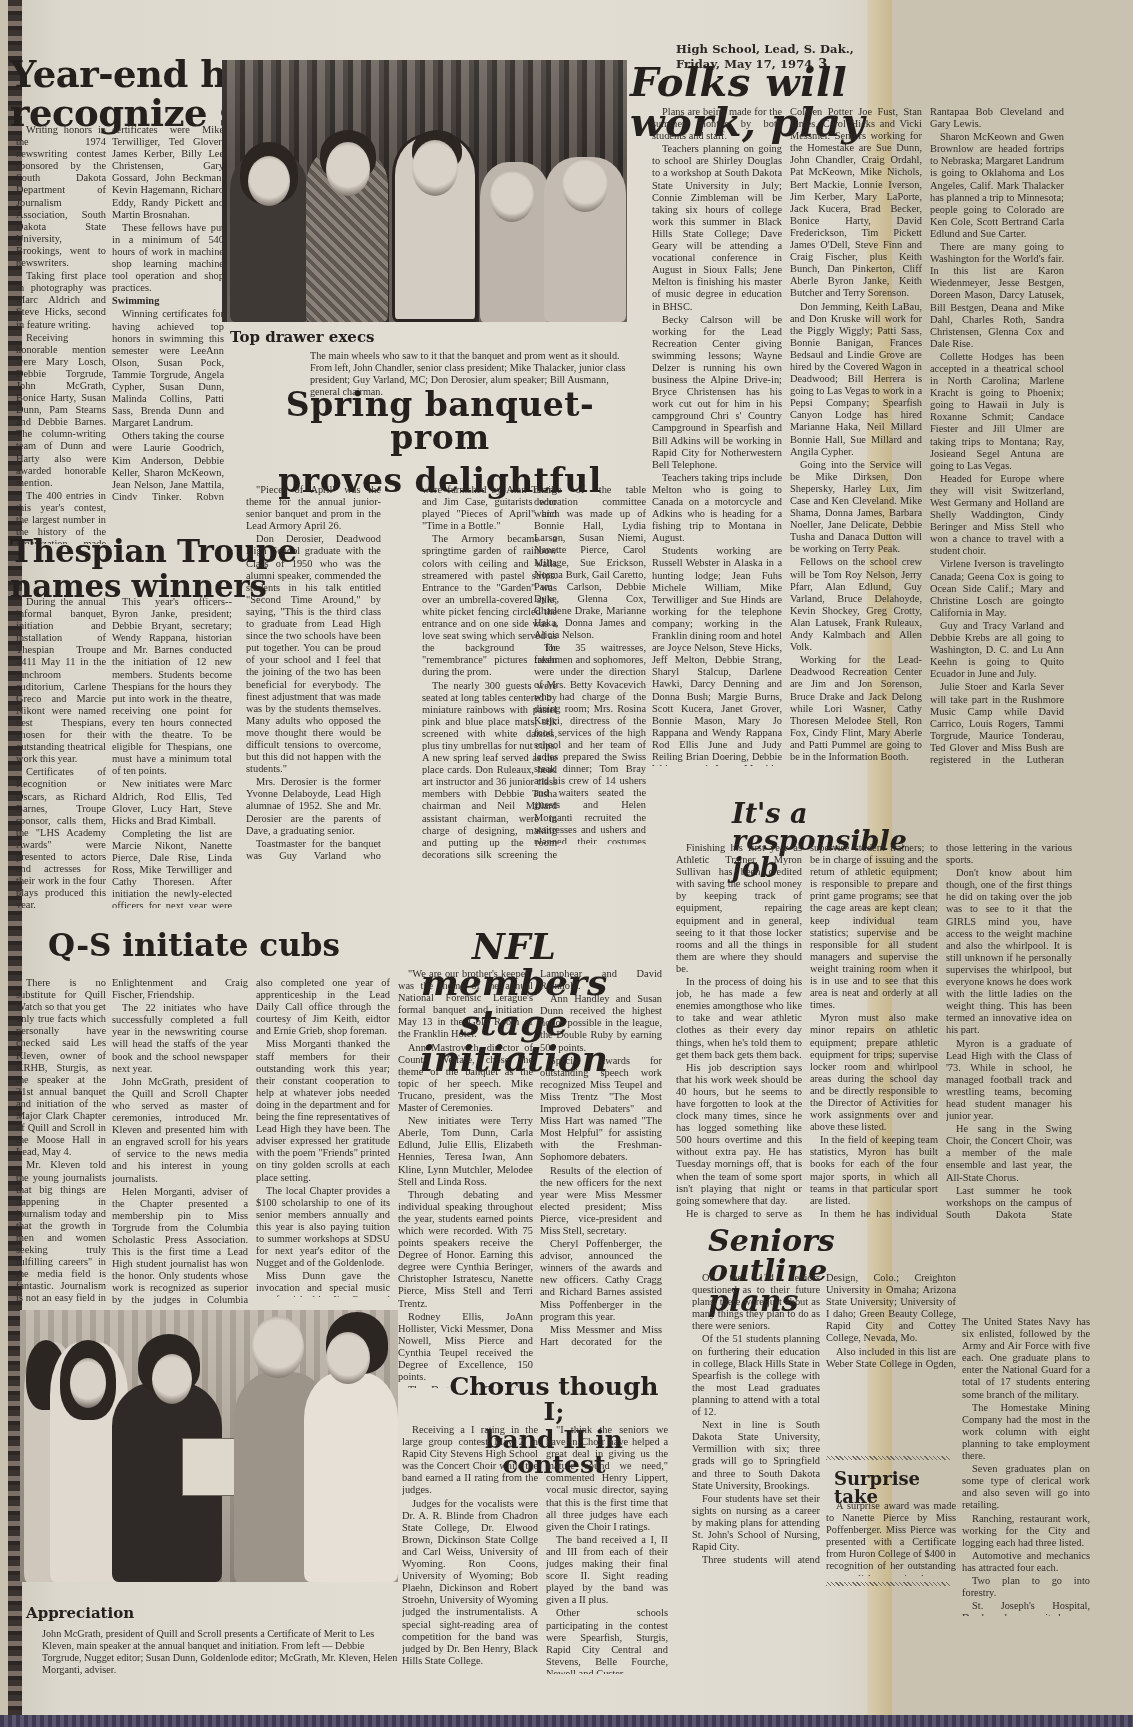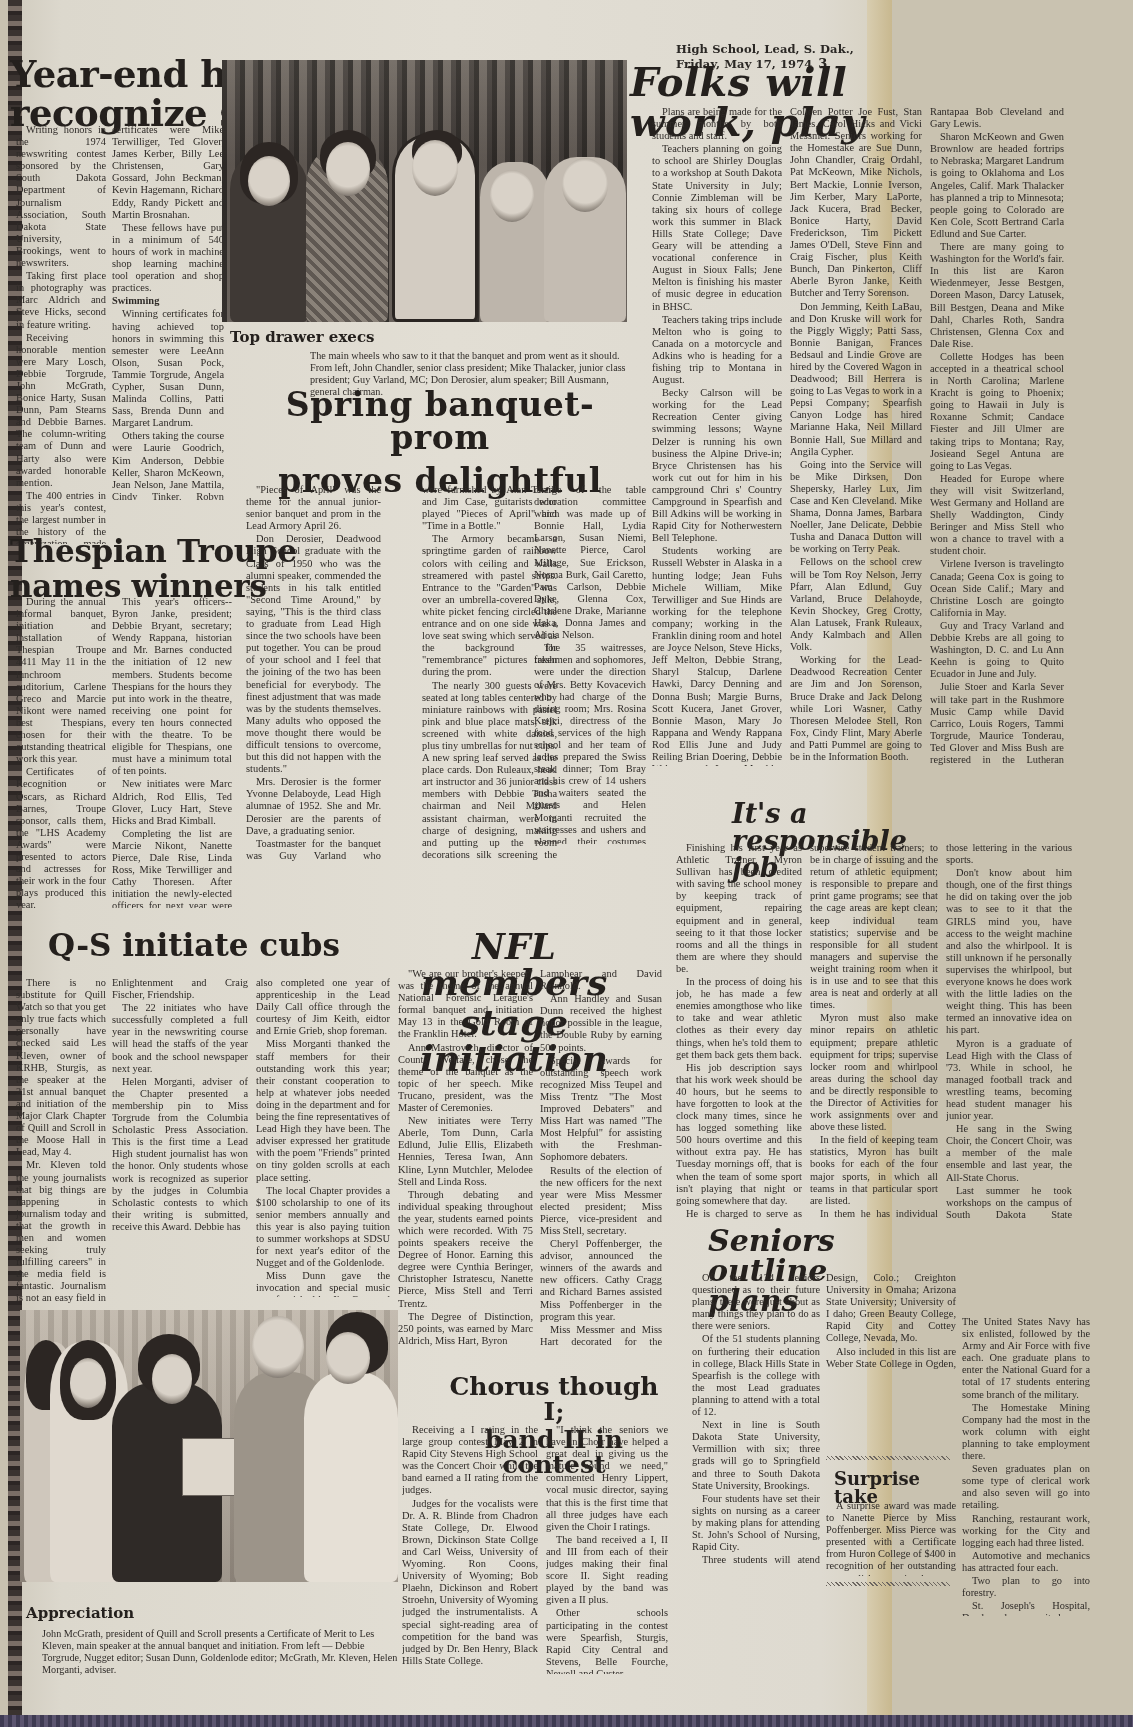--- a/index.html
+++ b/index.html
@@ -155,20 +155,21 @@
 
   <div class="abs hl" style="left:40px; top:930px; font-size:31px;">Q-S initiate cubs</div>
   <div class="col" style="left:8px; top:977px; width:90px; height:330px;">
     <p>There is no substitute for Quill Watch so that you get only true facts which personally have checked said Les Kleven, owner of KRHB, Sturgis, as the speaker at the 21st annual banquet and initiation of the Major Clark Chapter of Quill and Scroll in the Moose Hall in Lead, May 4.</p>
     <p>Mr. Kleven told the young journalists that big things are happening in journalism today and that the growth in men and women seeking truly fulfilling careers" in the media field is fantastic. Journalism is not an easy field in which to work, it's a tough job to get information to the public.</p>
 
   </div>
   <div class="col" style="left:104px; top:977px; width:136px; height:330px;">
     <p style="text-indent:0">Enlightenment and Craig Fischer, Friendship.</p>
     <p>The 22 initiates who have successfully completed a full year in the newswriting course will head the staffs of the year book and the school newspaper next year.</p>
+    <p>John McGrath, president of the Quill and Scroll Chapter who served as master of ceremonies, introduced Mr. Kleven and presented him with an engraved scroll for his years of service to the news media and his interest in young journalists.</p>
     <p>Helen Morganti, adviser of the Chapter presented a membership pin to Miss Torgrude from the Columbia Scholastic Press Association. This is the first time a Lead High student journalist has won the honor. Only students whose work is recognized as superior by the judges in Columbia Scholastic contests to which their writing is submitted, receive this Award. Debbie has</p>
   </div>
   <div class="col" style="left:248px; top:977px; width:134px; height:320px;">
     <p style="text-indent:0">also completed one year of apprenticeship in the Lead Daily Call office through the courtesy of Jim Keith, eidtor and Ernie Grieb, shop foreman.</p>
     <p>Miss Morganti thanked the staff members for their outstanding work this year; their constant cooperation to help at whatever jobs needed doing in the department and for being the fine representatives of Lead High they have been. The adviser expressed her gratitude with the poem "Friends" printed on tiny golden scrolls at each place setting.</p>
     <p>The local Chapter provides a $100 scholarship to one of its senior members annually and this year is also paying tuition to summer workshops at SDSU for next year's editor of the Nugget and of the Goldenlode.</p>
     <p>Miss Dunn gave the invocation and special music was furnished by Jim Case and Alan Terrill.</p>
   </div>
 
   <div class="photo" style="left:12px; top:1310px; width:378px; height:272px; background:linear-gradient(180deg,#bfb7ab,#8f877d);">
@@ -193,20 +194,21 @@
 
   <div class="abs hl-ital" style="left:392px; top:928px; font-size:36px; text-align:center; width:228px;">
     <div>NFL members</div>
     <div style="margin-top:4px;">stage initiation</div>
   </div>
   <div class="col" style="left:390px; top:968px; width:135px; height:420px;">
     <p>"We are our brother's keeper" was the theme of the annual National Forensic Lerague's formal banquet and initiation May 13 in the Gold Room of the Franklin Hotel.</p>
     <p>Ann Mastrovich, director of County Welfare, chose the theme of the banquet as the topic of her speech. Mike Trucano, president, was the Master of Ceremonies.</p>
     <p>New initiates were Terry Aberle, Tom Dunn, Carla Edlund, Julie Ellis, Elizabeth Hennies, Teresa Iwan, Ann Kline, Lynn Mutchler, Melodee Stell and Linda Ross.</p>
     <p>Through debating and individual speaking throughout the year, students earned points which were recorded. With 75 points speakers receive the Degree of Honor. Earning this degree were Cynthia Beringer, Christopher Istratescu, Nanette Pierce, Miss Stell and Terri Trentz.</p>
+    <p>Rodney Ellis, JoAnn Hollister, Vicki Messmer, Dona Nowell, Miss Pierce and Cynthia Teupel received the Degree of Excellence, 150 points.</p>
     <p>The Degree of Distinction, 250 points, was earned by Marc Aldrich, Miss Hart, Byron</p>
   </div>
   <div class="col" style="left:532px; top:968px; width:122px; height:380px;">
     <p style="text-indent:0">Lamphear and David Reinhold.</p>
     <p>Ann Handley and Susan Dunn received the highest honor possible in the league, the Double Ruby by earning 500 points.</p>
     <p>Special awards for outstanding speech work recognized Miss Teupel and Miss Trentz "The Most Improved Debaters" and Miss Hart was named "The Most Helpful" for assisting with the Freshman-Sophomore debaters.</p>
     <p>Results of the election of the new officers for the next year were Miss Messmer elected president; Miss Pierce, vice-president and Miss Stell, secretary.</p>
     <p>Cheryl Poffenberger, the advisor, announced the winners of the awards and new officers. Cathy Cragg and Richard Barnes assisted Miss Poffenberger in the program this year.</p>
     <p>Miss Messmer and Miss Hart decorated for the banquet while Miss Pierce and Tom Dunn took care of the invitations.</p>
 
@@ -223,22 +225,22 @@
   <div class="col" style="left:538px; top:1424px; width:122px; height:250px;">
     <p>"I think the seniors we have in Choir have helped a great deal in giving us the mature sound we need," commented Henry Lippert, vocal music director, saying that this is the first time that all three judges have each given the Choir I ratings.</p>
     <p>The band received a I, II and III from each of their judges making their final score II. Sight reading played by the band was given a II plus.</p>
     <p>Other schools participating in the contest were Spearfish, Sturgis, Rapid City Central and Stevens, Belle Fourche, Newell and Custer.</p>
   </div>
 
   <div class="abs hl-ital" style="left:622px; top:62px; font-size:40px; letter-spacing:0.5px;">Folks will work, play</div>
   <div class="col" style="left:644px; top:106px; width:130px; height:660px;">
     <p>Plans are being made for the summer months by both students and staff.</p>
     <p>Teachers planning on going to school are Shirley Douglas to a workshop at South Dakota State University in July; Connie Zimbleman will be taking six hours of college work this summer in Black Hills State College; Dave Geary will be attending a vocational conference in August in Sioux Falls; Jene Melton is finishing his master of music degree in education in BHSC.</p>
+    <p>Becky Calrson will be working for the Lead Recreation Center giving swimming lessons; Wayne Delzer is running his own business the Alpine Drive-in; Bryce Christensen has his work cut out for him in his campground Chri s' Country Campground in Spearfish and Bill Adkins will be working in Rapid City for Notherwestern Bell Telephone.</p>
     <p>Teachers taking trips include Melton who is going to Canada on a motorcycle and Adkins who is heading for a fishing trip to Montana in August.</p>
-    <p>Becky Calrson will be working for the Lead Recreation Center giving swimming lessons; Wayne Delzer is running his own business the Alpine Drive-in; Bryce Christensen has his work cut out for him in his campground Chri s' Country Campground in Spearfish and Bill Adkins will be working in Rapid City for Notherwestern Bell Telephone.</p>
     <p>Students working are Russell Webster in Alaska in a hunting lodge; Jean Fuhs Michele William, Mike Terwilliger and Sue Hinds are working for the telephone company; working in the Franklin dining room and hotel are Joyce Nelson, Steve Hicks, Jeff Melton, Debbie Strang, Sharyl Stalcup, Darlene Hawki, Darcy Denning and Donna Bush; Margie Burns, Scott Kucera, Janet Grover, Bonnie Mason, Mary Jo Rappana and Wendy Rappana Rod Ellis June and Judy Reiling Brian Doering, Debbie Webster and Lynn Mutchler will be helping out in the A &amp; W in Pluma.</p>
 
   </div>
   <div class="col" style="left:782px; top:106px; width:132px; height:660px;">
     <p style="text-indent:0">Colleen Potter Joe Fust, Stan James, Carol Hicks and Vicki Messmer. Seniors working for the Homestake are Sue Dunn, John Chandler, Craig Ordahl, Pat McKeown, Mike Nichols, Bert Mackie, Lonnie Iverson, Jim Kerber, Mary LaPorte, Jack Kucera, Brad Becker, Bonice Harty, David Frederickson, Tim Pickett James O'Dell, Steve Finn and Craig Fischer, plus Keith Bunch, Dan Pinkerton, Cliff Aberle Byron Janke, Keith Butcher and Terry Sorenson.</p>
     <p>Don Jemming, Keith LaBau, and Don Kruske will work for the Piggly Wiggly; Patti Sass, Bonnie Banigan, Frances Bedsaul and Lindie Grove are hired by the Covered Wagon in Deadwood; Bill Herrera is going to Las Vegas to work in a Pepsi Company; Spearfish Canyon Lodge has hired Marianne Haka, Neil Millard Bonnie Hall, Sue Millard and Angila Cypher.</p>
     <p>Going into the Service will be Mike Dirksen, Don Shepersky, Harley Lux, Jim Case and Ken Cleveland. Mike Shama, Donna James, Barbara Noeller, Jane Delicate, Debbie Tusha and Danaca Dutton will be working on Terry Peak.</p>
     <p>Fellows on the school crew will be Tom Roy Nelson, Jerry Pfarr, Alan Edlund, Guy Varland, Bruce Delahoyde, Kevin Shockey, Greg Crotty, Alan Latusek, Frank Ruleaux, Andy Kalmbach and Allen Volk.</p>
     <p>Working for the Lead-Deadwood Recreation Center are Jim and Jon Sorenson, Bruce Drake and Jack Delong while Lori Wasner, Cathy Thoresen Melodee Stell, Ron Fox, Cindy Flint, Mary Aberle and Patti Pummel are going to be in the Information Booth.</p>
     <p>Nanette Pierce, Cleo Rantapaa, Debbie Geary and Rosemarie Paterson are being paid by the Meadows Drive-In; Diane Brosnahan and Cindy Christensen are working in the First National Bank Lead and Deadwood offices respectively and taking to the timber are Jerry Ryan Steve Adamson Sam Millard Joe Dirksen Mike</p>

